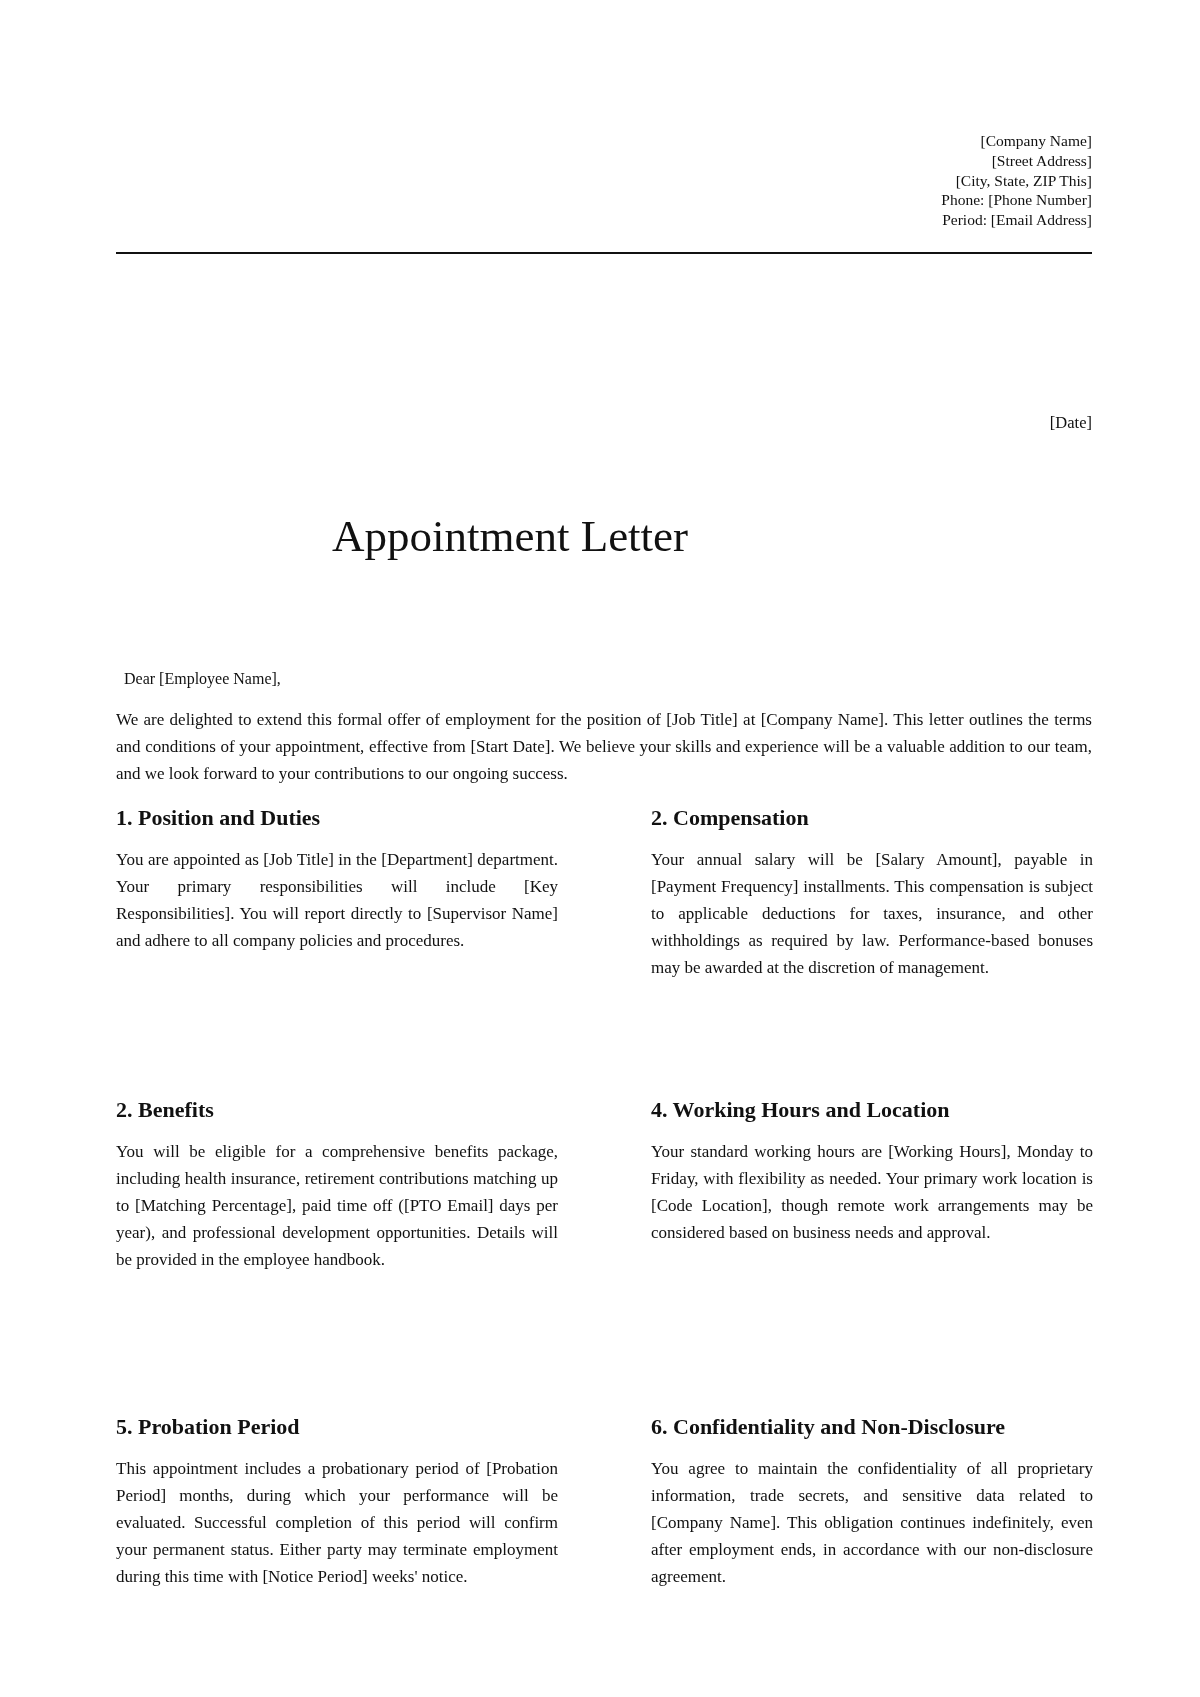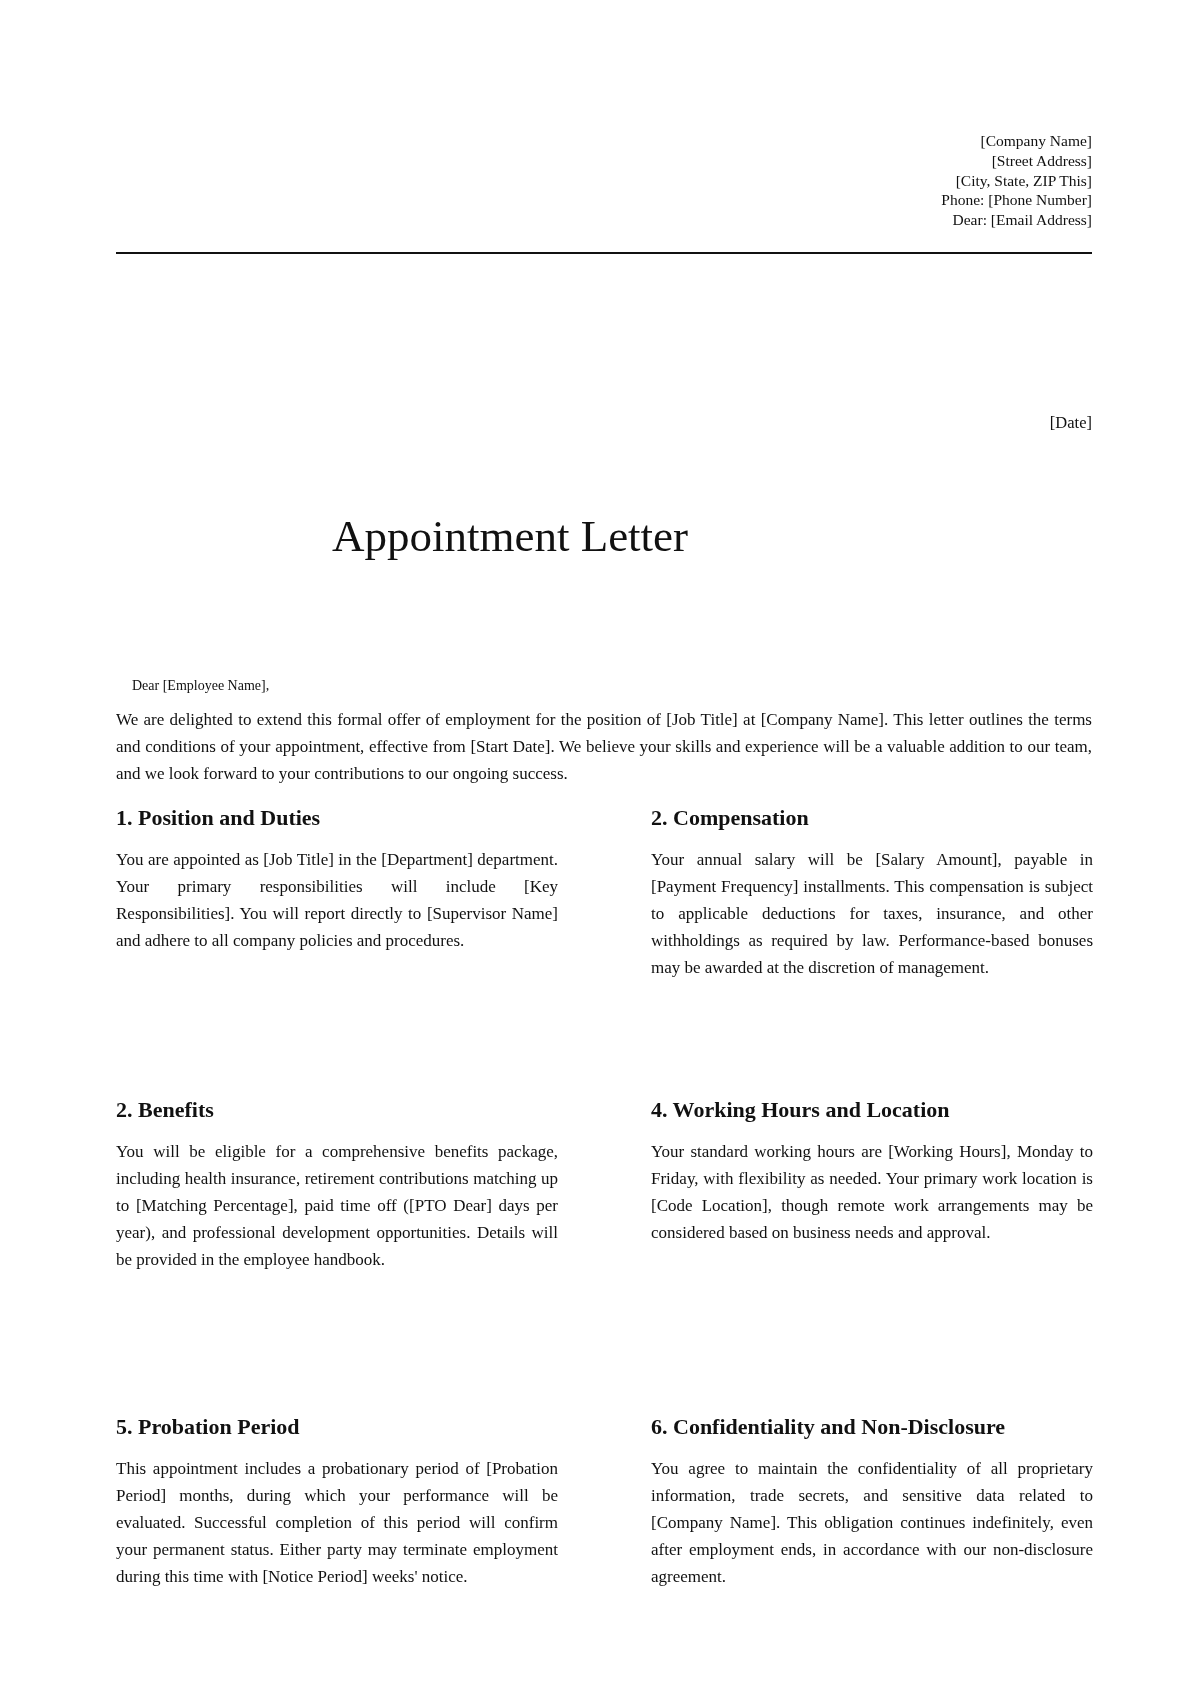--- a/index.html
+++ b/index.html
@@ -7,21 +7,21 @@
          font-family: "Liberation Serif", "DejaVu Serif", serif; color: #111; }
   .page { position: absolute; left: 0; top: 0; width: 1200px; height: 1697px; }
   .letterhead { position: absolute; right: 108px; top: 131px; text-align: right;
                 font-size: 15.5px; line-height: 19.8px; }
   .letterhead div { white-space: nowrap; }
   .rule { position: absolute; left: 116px; top: 252px; width: 976px; height: 0;
           border-top: 2px solid #111; }
   .date { position: absolute; right: 108px; top: 393px; font-size: 16.5px; margin-top: 20px; }
   .title { position: absolute; left: 0; width: 1020px; top: 508px; text-align: center;
            font-size: 45px; font-weight: normal; margin: 0; line-height: 56px; }
-  .salutation { position: absolute; left: 116px; top: 662px; font-size: 14px; margin: 16px; }
+  .salutation { position: absolute; left: 116px; top: 662px; font-size: 16px; margin: 8px; }
   .intro { position: absolute; left: 116px; top: 706px; width: 976px; font-size: 17px;
            line-height: 27px; text-align: justify; margin: 0; }
   .section { position: absolute; width: 442px; }
   .section h2 { margin: 0; font-size: 22px; font-weight: bold; line-height: 28px; }
   .section p { margin: 14px 0 0 0; font-size: 17px; line-height: 27px; text-align: justify; }
   .col1 { left: 116px; }
   .col2 { left: 651px; }
   .row1 { top: 804px; }
   .row2 { top: 1096px; }
   .row3 { top: 1413px; }
@@ -30,21 +30,21 @@
 </head>
 <body>
 
 <div class="page">
 
   <div class="letterhead">
     <div>[Company Name]</div>
     <div>[Street Address]</div>
     <div>[City, State, ZIP This]</div>
     <div>Phone: [Phone Number]</div>
-    <div>Dear: [Email Address]</div>
+    <div>Period: [Email Address]</div>
   </div>
 
   <div class="rule"></div>
 
   <div class="date">[Date]</div>
 
   <h1 class="title">Appointment Letter</h1>
 
   <p class="salutation">Dear [Employee Name],</p>
 
@@ -55,21 +55,21 @@
     <p>You are appointed as <b>[Job Title]</b> in the <b>[Department]</b> department. Your primary responsibilities will include <b>[Key Responsibilities]</b>. You will report directly to <b>[Supervisor Name]</b> and adhere to all company policies and procedures.</p>
   </div>
 
   <div class="section col2 row1">
     <h2>2. Compensation</h2>
     <p>Your annual salary will be <b>[Salary Amount]</b>, payable in <b>[Payment Frequency]</b> installments. This compensation is subject to applicable deductions for taxes, insurance, and other withholdings as required by law. Performance-based bonuses may be awarded at the discretion of management.</p>
   </div>
 
   <div class="section col1 row2">
     <h2>2. Benefits</h2>
-    <p>You will be eligible for a comprehensive benefits package, including health insurance, retirement contributions matching up to <b>[Matching Percentage]</b>, paid time off (<b>[PTO Dear]</b> days per year), and professional development opportunities. Details will be provided in the employee handbook.</p>
+    <p>You will be eligible for a comprehensive benefits package, including health insurance, retirement contributions matching up to <b>[Matching Percentage]</b>, paid time off (<b>[PTO Email]</b> days per year), and professional development opportunities. Details will be provided in the employee handbook.</p>
   </div>
 
   <div class="section col2 row2">
     <h2>4. Working Hours and Location</h2>
     <p>Your standard working hours are <b>[Working Hours]</b>, Monday to Friday, with flexibility as needed. Your primary work location is <b>[Code Location]</b>, though remote work arrangements may be considered based on business needs and approval.</p>
   </div>
 
   <div class="section col1 row3">
     <h2>5. Probation Period</h2>
     <p>This appointment includes a probationary period of <b>[Probation Period]</b> months, during which your performance will be evaluated. Successful completion of this period will confirm your permanent status. Either party may terminate employment during this time with <b>[Notice Period]</b> weeks' notice.</p>

